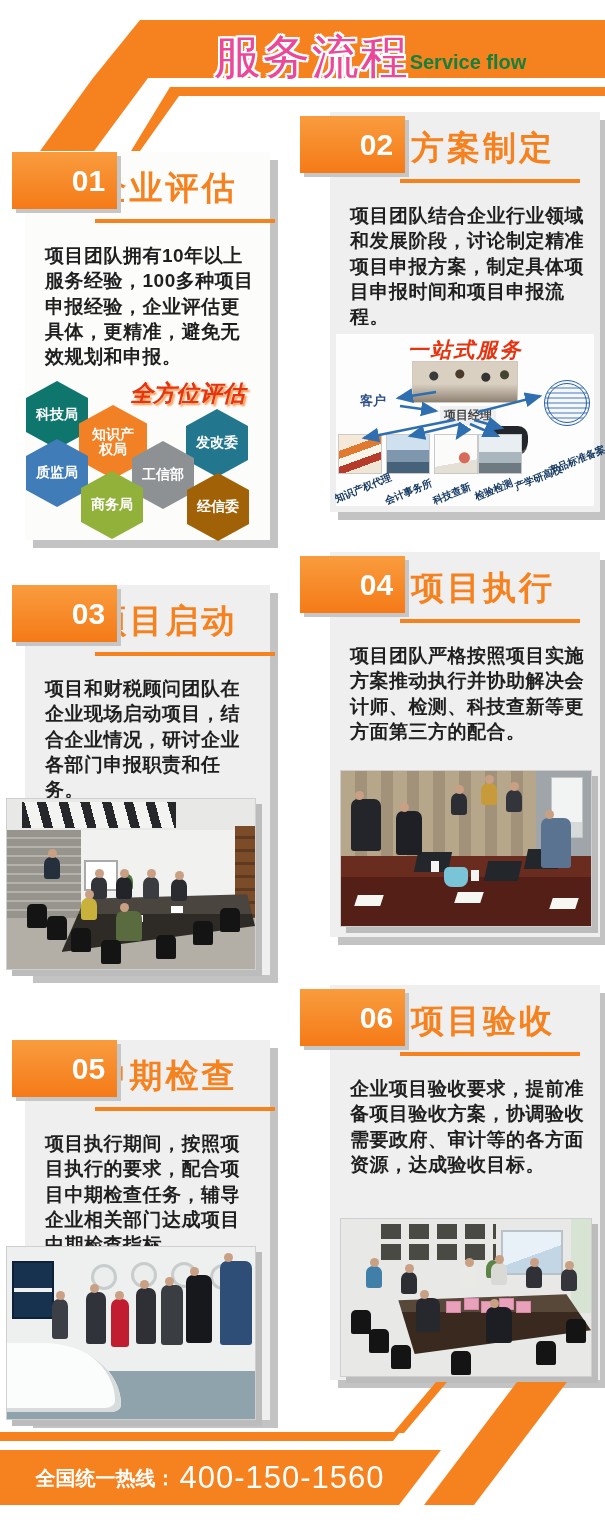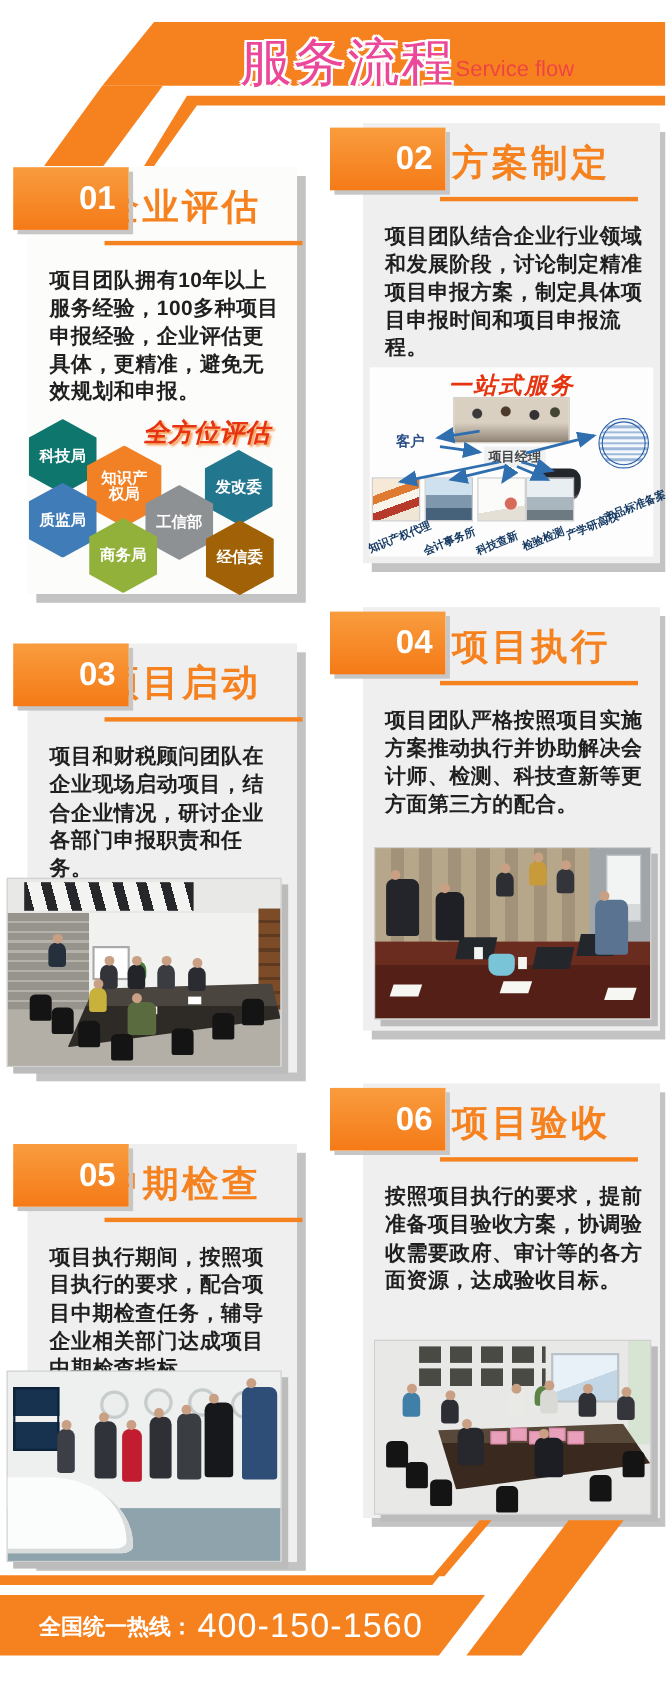--- a/index.html
+++ b/index.html
@@ -3,21 +3,21 @@
 <meta charset="utf-8">
 <style>
   html,body{margin:0;padding:0;background:#fff;}
   .page{position:relative;width:605px;height:1538px;margin:0 auto;background:#fff;
         font-family:"Liberation Sans","DejaVu Sans",sans-serif;overflow:hidden;}
   svg.deco{position:absolute;left:0;display:block;}
   
   .hdr-text{position:absolute;top:26px;left:150px;width:440px;text-align:center;white-space:nowrap;}
   .hdr-title{display:inline-block;font-size:47px;font-weight:normal;letter-spacing:2px;color:#ec4899;
      text-shadow:-2px -2px 0 #fff,2px -2px 0 #fff,-2px 2px 0 #fff,2px 2px 0 #fff,0 -2px 0 #fff,0 2px 0 #fff,-2px 0 0 #fff,2px 0 0 #fff;}
-  .hdr-sub{display:inline-block;font-size:20px;font-weight:normal;color:#ef4444;margin-left:0;vertical-align:4px;}
+  .hdr-sub{display:inline-block;font-size:20px;font-weight:bold;color:#15803d;margin-left:0;vertical-align:4px;}
   
   .card{position:absolute;background:#efefef;box-shadow:8px 8px 0 #c3c3c3;}
   .c01{left:25px;top:152px;width:245px;height:388px;background:#fcfcfb;}
   .c02{left:330px;top:112px;width:270px;height:400px;}
   .c03{left:25px;top:585px;width:245px;height:390px;}
   .c04{left:330px;top:552px;width:270px;height:385px;}
   .c05{left:25px;top:1040px;width:245px;height:380px;}
   .c06{left:330px;top:985px;width:270px;height:395px;}
   .badge{position:absolute;width:57px;height:57px;display:flex;align-items:center;justify-content:center;
          background:linear-gradient(180deg,#f99c3e,#f57a17);color:#fff;font-size:30px;font-weight:bold;
@@ -266,21 +266,21 @@
       <span class="person" style="left:72%;top:16%;width:26px;height:68px;background:#17181c"></span>
       <span class="person" style="left:86%;top:8%;width:32px;height:84px;background:#2e4d77"></span>
       <span class="person" style="left:18%;top:30%;width:16px;height:40px;background:#3c3f45"></span>
     </div>
   </section>
 
   <section class="card c06">
     <div class="badge br">06</div>
     <h2 class="step-title">项目验收</h2>
     <div class="t-underline"></div>
-    <p class="step-body">按照项目执行的要求，提前准备项目验收方案，协调验收需要政府、审计等的各方面资源，达成验收目标。</p>
+    <p class="step-body">企业项目验收要求，提前准备项目验收方案，协调验收需要政府、审计等的各方面资源，达成验收目标。</p>
     <div class="photo p06">
       <div class="abs s6-wall"></div>
       <div class="abs s6-certs"></div>
       <div class="abs s6-certs s6-certs2"></div>
       <div class="abs s6-screen"></div>
       <div class="abs s6-wallr"></div>
       <div class="abs s6-plant"></div>
       <div class="abs s6-table"></div>
       <span class="abs s6-box" style="left:42%;top:52%"></span>
       <span class="abs s6-box" style="left:49%;top:50%"></span>

